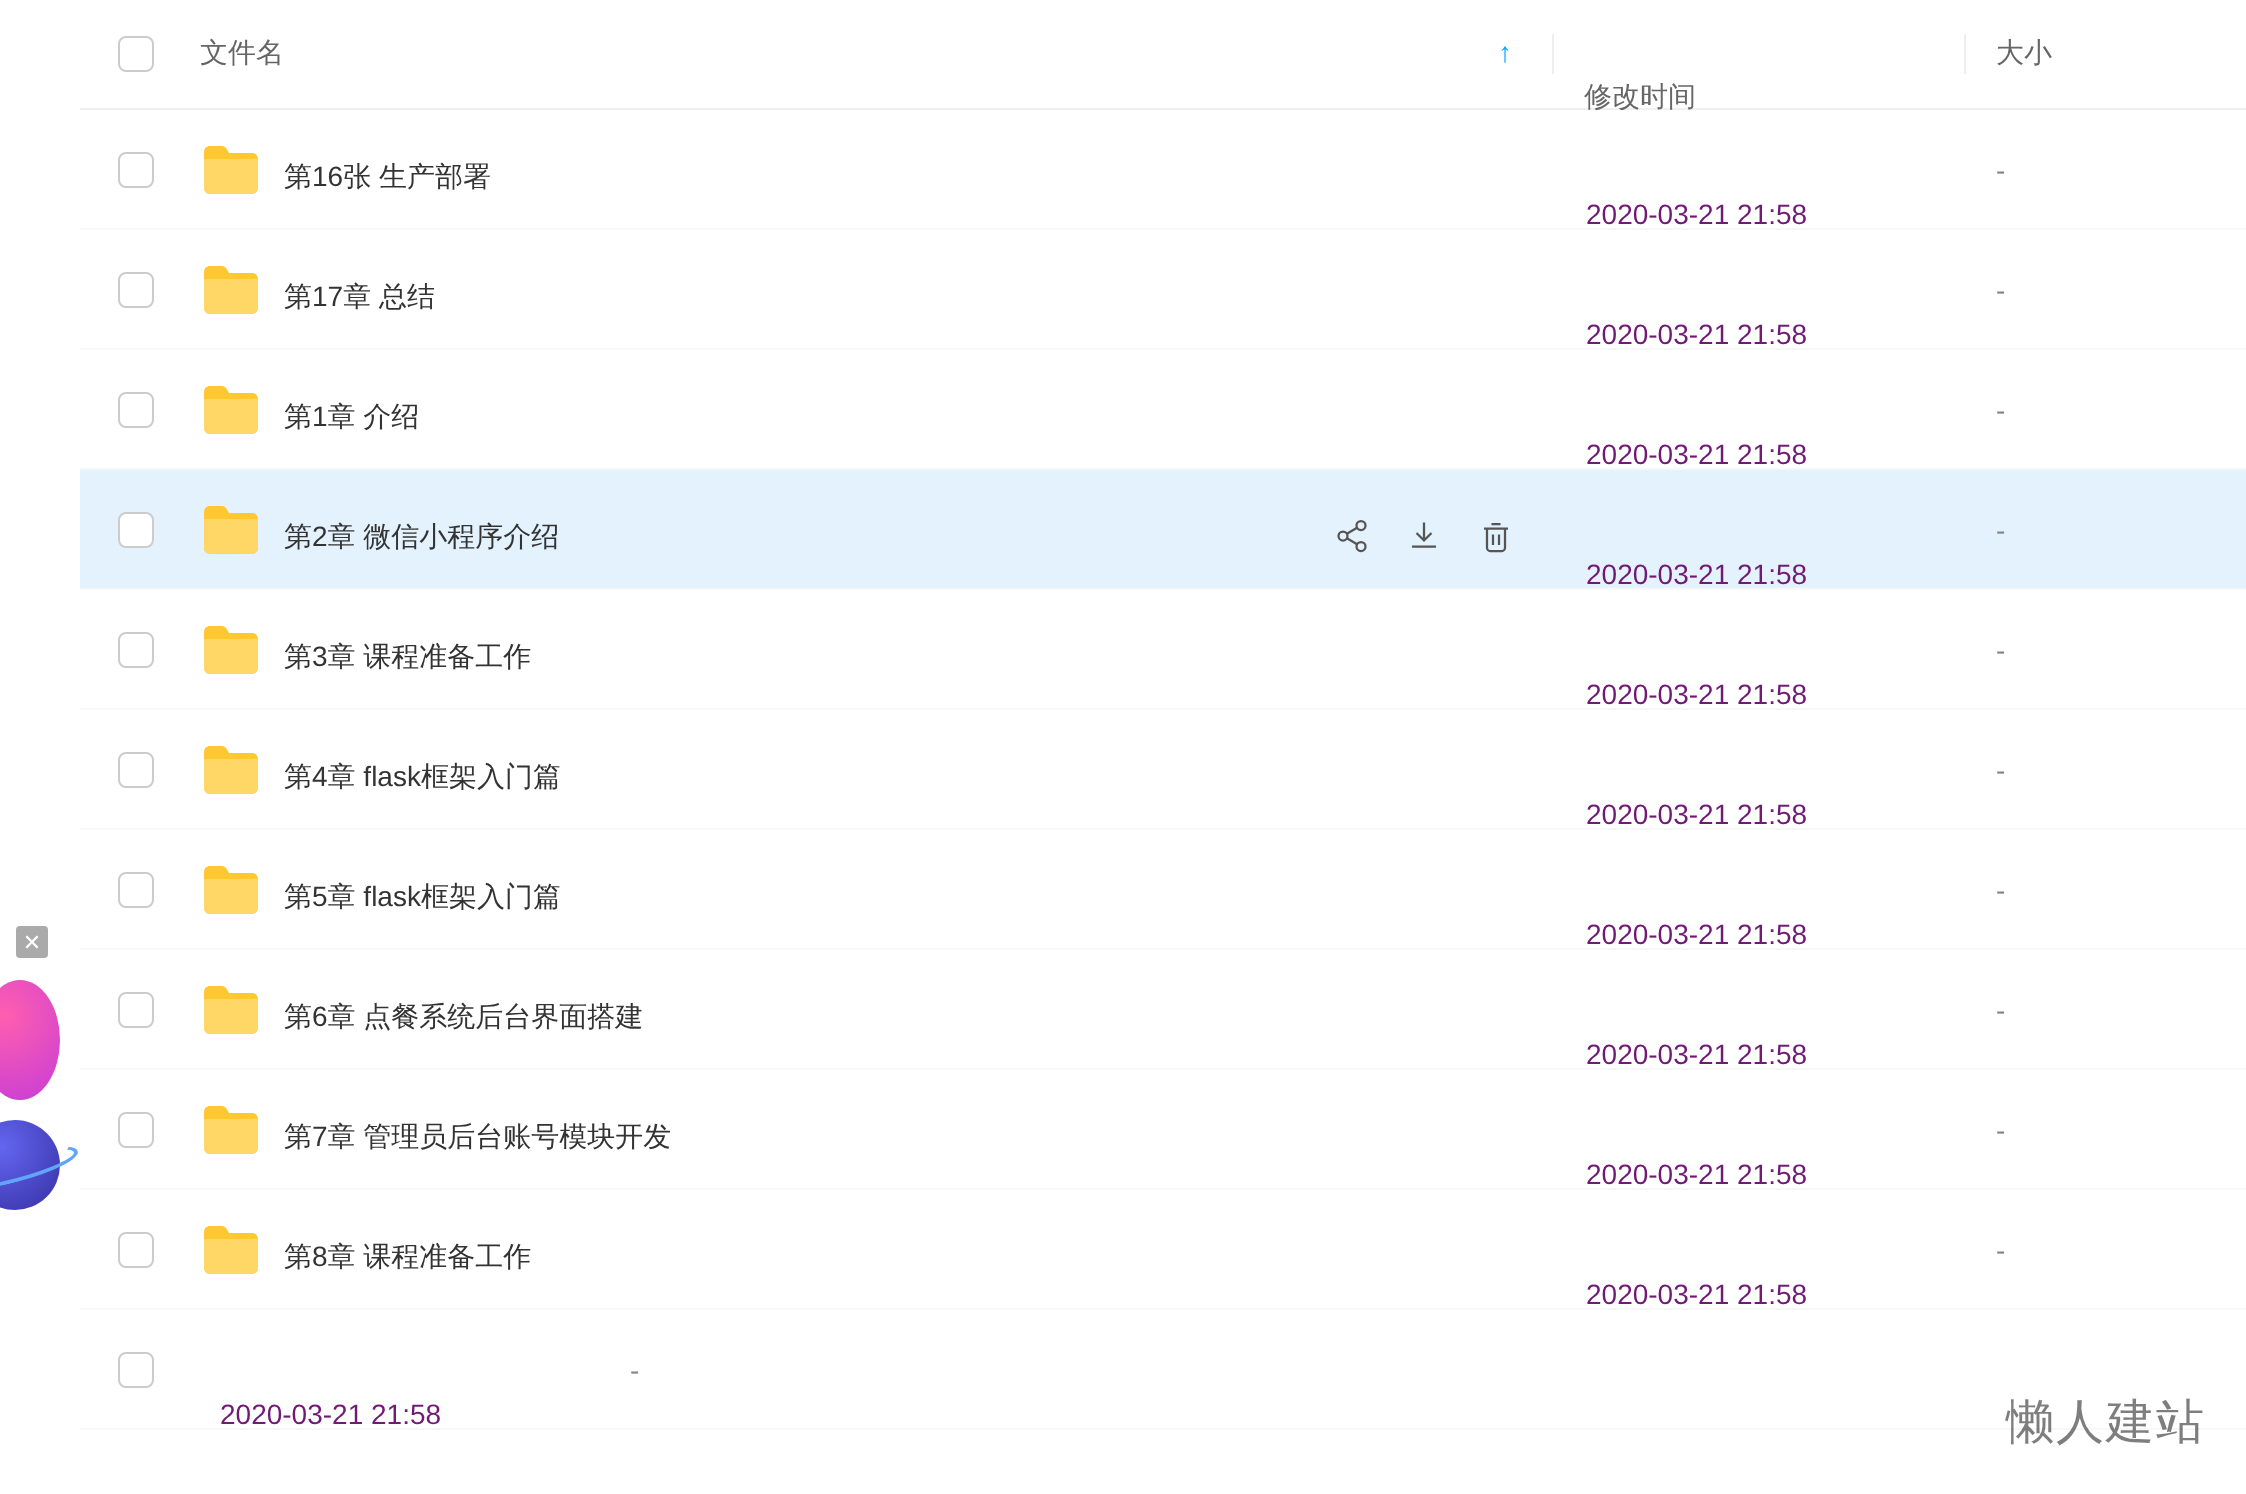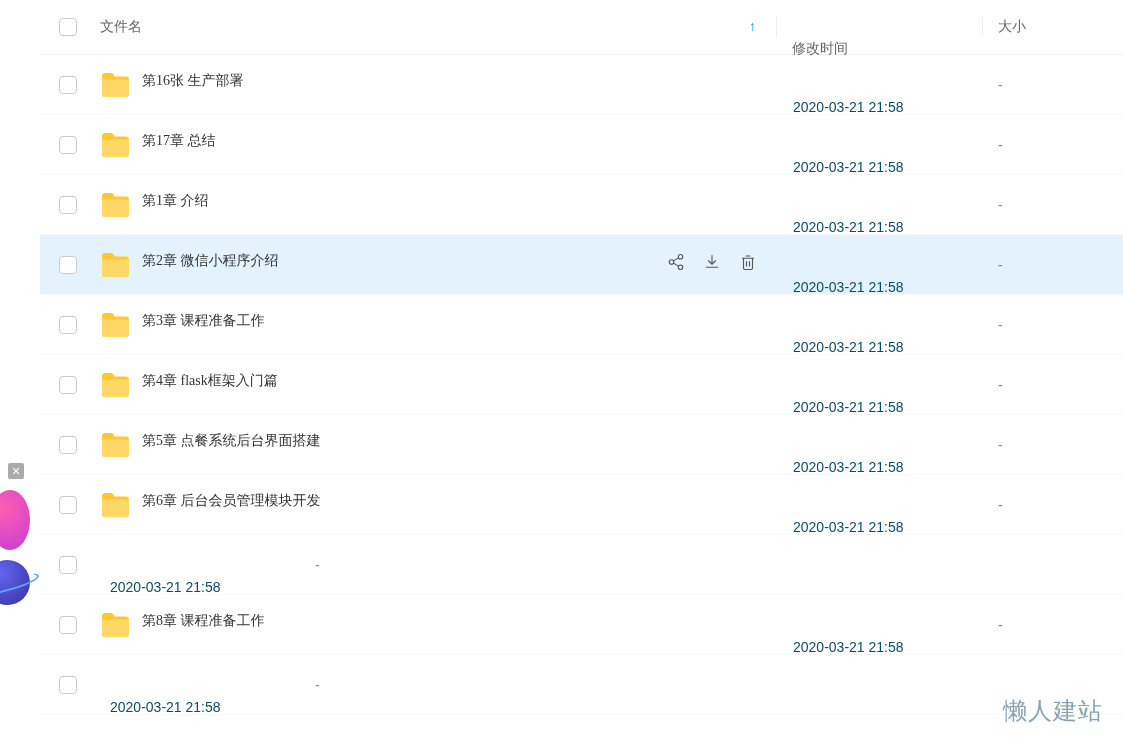--- a/index.html
+++ b/index.html
@@ -39,23 +39,22 @@
     }
     .col-check {
       width: 55px;
       display: flex;
       justify-content: center;
       align-items: center;
     }
     .col-name {
       flex: 1;
       display: flex;
-      align-items: flex-start;
+      align-items: flex-end;
       padding-left: 5px;
-      font-family: Liberation Serif, serif;
     }
     .col-name-header {
       flex: 1;
       display: flex;
       padding-left: 5px;
       position: relative;
     }
     .sort-indicator {
       color: #09AAFF;
       font-size: 14px;
@@ -129,33 +128,33 @@
       justify-content: center;
     }
     .action-icon svg {
       width: 18px;
       height: 18px;
       stroke: #555;
       fill: none;
       stroke-width: 1.5;
     }
     .time-text {
-      color: #0c4a6e;
+      color: #701a75;
       font-size: 14px;
     }
     .size-text {
       color: #888;
       font-size: 14px;
     }
     .watermark {
       position: absolute;
       right: 20px;
       bottom: 20px;
       font-size: 24px;
-      color: #0c4a6e;
+      color: #000000;
       opacity: 0.5;
       font-weight: 300;
       letter-spacing: 1px;
     }
     .deco-close {
       position: absolute;
       left: 8px;
       top: 463px;
       width: 16px;
       height: 16px;
@@ -371,54 +370,63 @@
   </div>
       <div class="row">
     <div class="col-check">
       <div class="checkbox"></div>
     </div>
     <div class="col-name">
       <div class="folder-icon"><svg viewBox="0 0 30 26">
               <path d="M2 4 C2 2.3 3.3 1 5 1 L11 1 C12 1 12.7 1.5 13.2 2.3 L14.5 4.5 L26 4.5 C27.7 4.5 29 5.8 29 7.5 L29 22 C29 23.7 27.7 25 26 25 L5 25 C3.3 25 2 23.7 2 22 Z" fill="#FFC831"></path>
               <path d="M2 7.5 L29 7.5 L29 22 C29 23.7 27.7 25 26 25 L5 25 C3.3 25 2 23.7 2 22 Z" fill="#FFD766"></path>
             </svg></div>
-      <span class="file-name">第5章 点餐系统后台界面搭建</span>
-      <div style="flex:1"></div>
-
-    </div>
-    <div class="col-time">
-      <span class="time-text">2020-03-21 21:58</span>
-    </div>
-    <div class="col-size">
-      <span class="size-text">-</span>
-    </div>
-  </div>
-      <div class="row">
-    <div class="col-check">
-      <div class="checkbox"></div>
-    </div>
-    <div class="col-name">
-      <div class="folder-icon"><svg viewBox="0 0 30 26">
-              <path d="M2 4 C2 2.3 3.3 1 5 1 L11 1 C12 1 12.7 1.5 13.2 2.3 L14.5 4.5 L26 4.5 C27.7 4.5 29 5.8 29 7.5 L29 22 C29 23.7 27.7 25 26 25 L5 25 C3.3 25 2 23.7 2 22 Z" fill="#FFC831"></path>
-              <path d="M2 7.5 L29 7.5 L29 22 C29 23.7 27.7 25 26 25 L5 25 C3.3 25 2 23.7 2 22 Z" fill="#FFD766"></path>
-            </svg></div>
-      <span class="file-name">第6章 后台会员管理模块开发</span>
-      <div style="flex:1"></div>
-
-    </div>
-    <div class="col-time">
-      <span class="time-text">2020-03-21 21:58</span>
-    </div>
-    <div class="col-size">
-      <span class="size-text">-</span>
-    </div>
-  </div>
-      <div class="row">
-    <div class="col-check">
-      <div class="checkbox"></div>
+      <span class="file-name">第5章 flask框架入门篇</span>
+      <div style="flex:1"></div>
+
+    </div>
+    <div class="col-time">
+      <span class="time-text">2020-03-21 21:58</span>
+    </div>
+    <div class="col-size">
+      <span class="size-text">-</span>
+    </div>
+  </div>
+      <div class="row">
+    <div class="col-check">
+      <div class="checkbox"></div>
+    </div>
+    <div class="col-name">
+      <div class="folder-icon"><svg viewBox="0 0 30 26">
+              <path d="M2 4 C2 2.3 3.3 1 5 1 L11 1 C12 1 12.7 1.5 13.2 2.3 L14.5 4.5 L26 4.5 C27.7 4.5 29 5.8 29 7.5 L29 22 C29 23.7 27.7 25 26 25 L5 25 C3.3 25 2 23.7 2 22 Z" fill="#FFC831"></path>
+              <path d="M2 7.5 L29 7.5 L29 22 C29 23.7 27.7 25 26 25 L5 25 C3.3 25 2 23.7 2 22 Z" fill="#FFD766"></path>
+            </svg></div>
+      <span class="file-name">第6章 点餐系统后台界面搭建</span>
+      <div style="flex:1"></div>
+
+    </div>
+    <div class="col-time">
+      <span class="time-text">2020-03-21 21:58</span>
+    </div>
+    <div class="col-size">
+      <span class="size-text">-</span>
+    </div>
+  </div>
+      <div class="row">
+    <div class="col-check">
+      <div class="checkbox"></div>
+    </div>
+    <div class="col-name">
+      <div class="folder-icon"><svg viewBox="0 0 30 26">
+              <path d="M2 4 C2 2.3 3.3 1 5 1 L11 1 C12 1 12.7 1.5 13.2 2.3 L14.5 4.5 L26 4.5 C27.7 4.5 29 5.8 29 7.5 L29 22 C29 23.7 27.7 25 26 25 L5 25 C3.3 25 2 23.7 2 22 Z" fill="#FFC831"></path>
+              <path d="M2 7.5 L29 7.5 L29 22 C29 23.7 27.7 25 26 25 L5 25 C3.3 25 2 23.7 2 22 Z" fill="#FFD766"></path>
+            </svg></div>
+      <span class="file-name">第7章 管理员后台账号模块开发</span>
+      <div style="flex:1"></div>
+
     </div>
     <div class="col-time">
       <span class="time-text">2020-03-21 21:58</span>
     </div>
     <div class="col-size">
       <span class="size-text">-</span>
     </div>
   </div>
       <div class="row">
     <div class="col-check">

